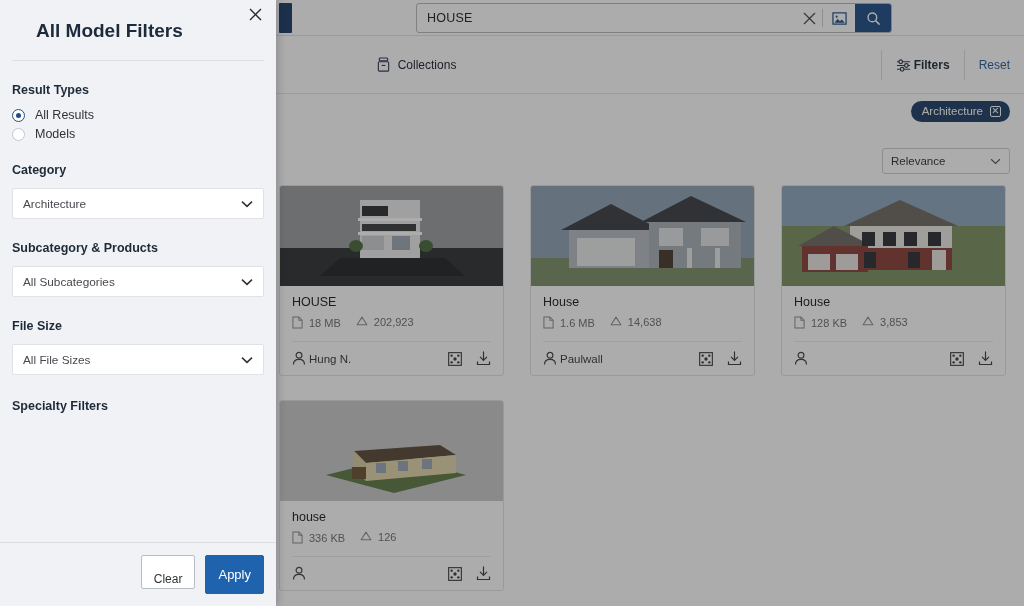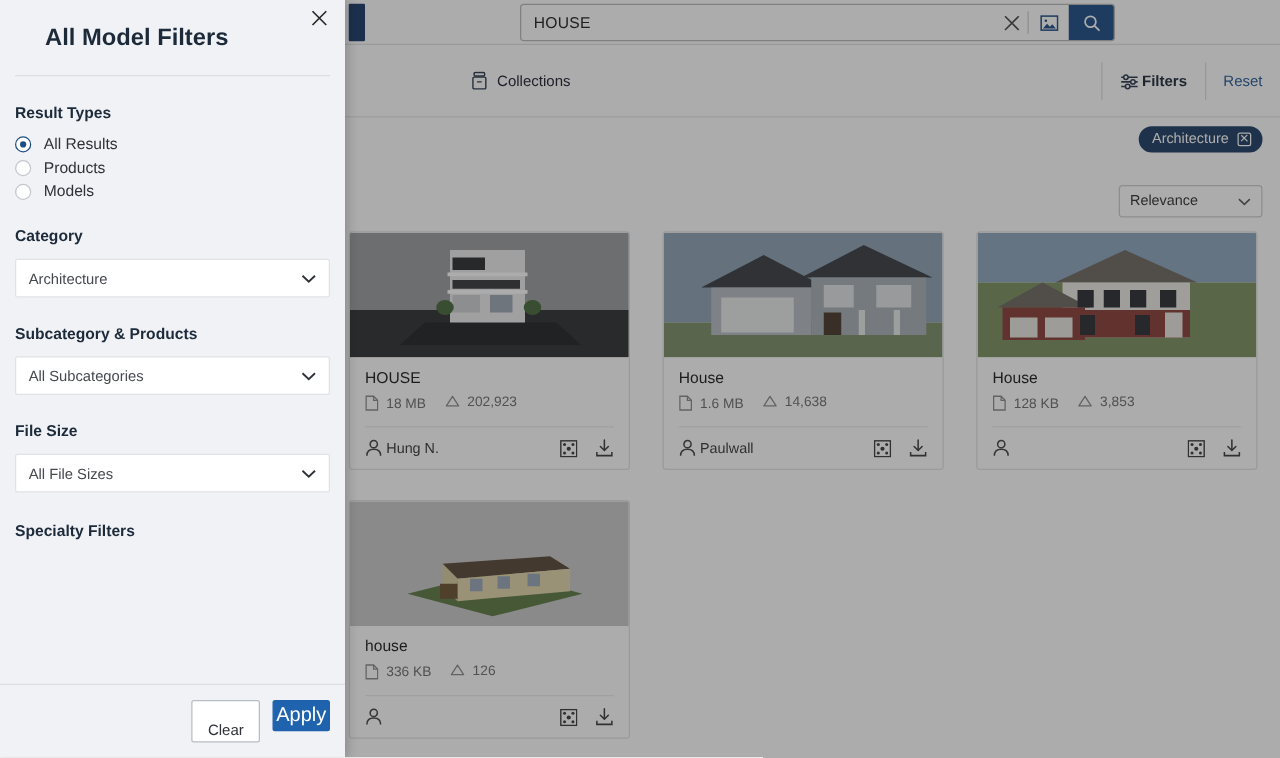--- a/index.html
+++ b/index.html
@@ -79,21 +79,21 @@
   }
   .chip-x::before, .chip-x::after {
     content: ""; position: absolute; left: 1px; top: 3.7px; width: 6.6px; height: 1.2px;
     background: #fff;
   }
   .chip-x::before { transform: rotate(45deg); }
   .chip-x::after  { transform: rotate(-45deg); }
 
   .sortrow { position: absolute; left: 0; top: 130px; width: 1024px; height: 48px; }
   .sort-select {
-    position: absolute; right: 14px; top: 18px; width: 115px; height: 26px;
+    position: absolute; right: 14px; top: 18px; width: 128px; height: 26px;
     background: #fff; border: 1px solid #cfcfcf; border-radius: 3px;
     display: flex; align-items: center; justify-content: space-between;
     padding: 0 8px; font-size: 11.5px; color: #333; cursor: pointer;
   }
 
   
   .grid {
     position: absolute; left: 28px; top: 185px; width: 1010px;
     display: flex; flex-wrap: wrap; gap: 24px 26px;
   }
@@ -160,23 +160,23 @@
   .modal-foot {
     border-top: 1px solid #dcdee3; padding: 12px; display: flex;
     justify-content: flex-end; gap: 10px; background: #f1f2f5;
   }
   .btn-clear {
     min-width: 46px; height: 25px; padding: 16px 12px; background: #fff;
     border: 1px solid #b8bcc3; border-radius: 2px; color: #2f3237;
     font-size: 12px; cursor: pointer; font-family: "Liberation Sans", sans-serif;
   }
   .btn-apply {
-    min-width: 46px; height: 25px; padding: 0 0; background: #1f62ad;
+    min-width: 46px; height: 39px; padding: 0 12px; background: #1f62ad;
     border: 1px solid #1f62ad; border-radius: 2px; color: #fff;
-    font-size: 16px; cursor: pointer; font-family: "Liberation Sans", sans-serif;
+    font-size: 13px; cursor: pointer; font-family: "Liberation Sans", sans-serif;
   }
   svg { display: block; }
 </style>
 </head>
 <body>
 
 <div id="app">
 
   <div class="page">
 
@@ -700,24 +700,20 @@
     <div class="modal-scroll">
       <div class="fgroup">
         <div class="fgroup-title">Result Types</div>
         <div id="radio-list">
             <div class="radio-row">
               <span class="radio on"></span>
     <span class="radio-label">All Results</span>
             </div>
             <div class="radio-row">
               <span class="radio "></span>
-    <span class="radio-label">Products</span>
-            </div>
-            <div class="radio-row">
-              <span class="radio "></span>
     <span class="radio-label">Models</span>
             </div>
           </div>
       </div>
       <div id="filter-groups">
           <div class="fgroup">
             <div class="fgroup-title">Category</div>
     <div class="fselect">
       <span>Architecture</span>
       <span>

